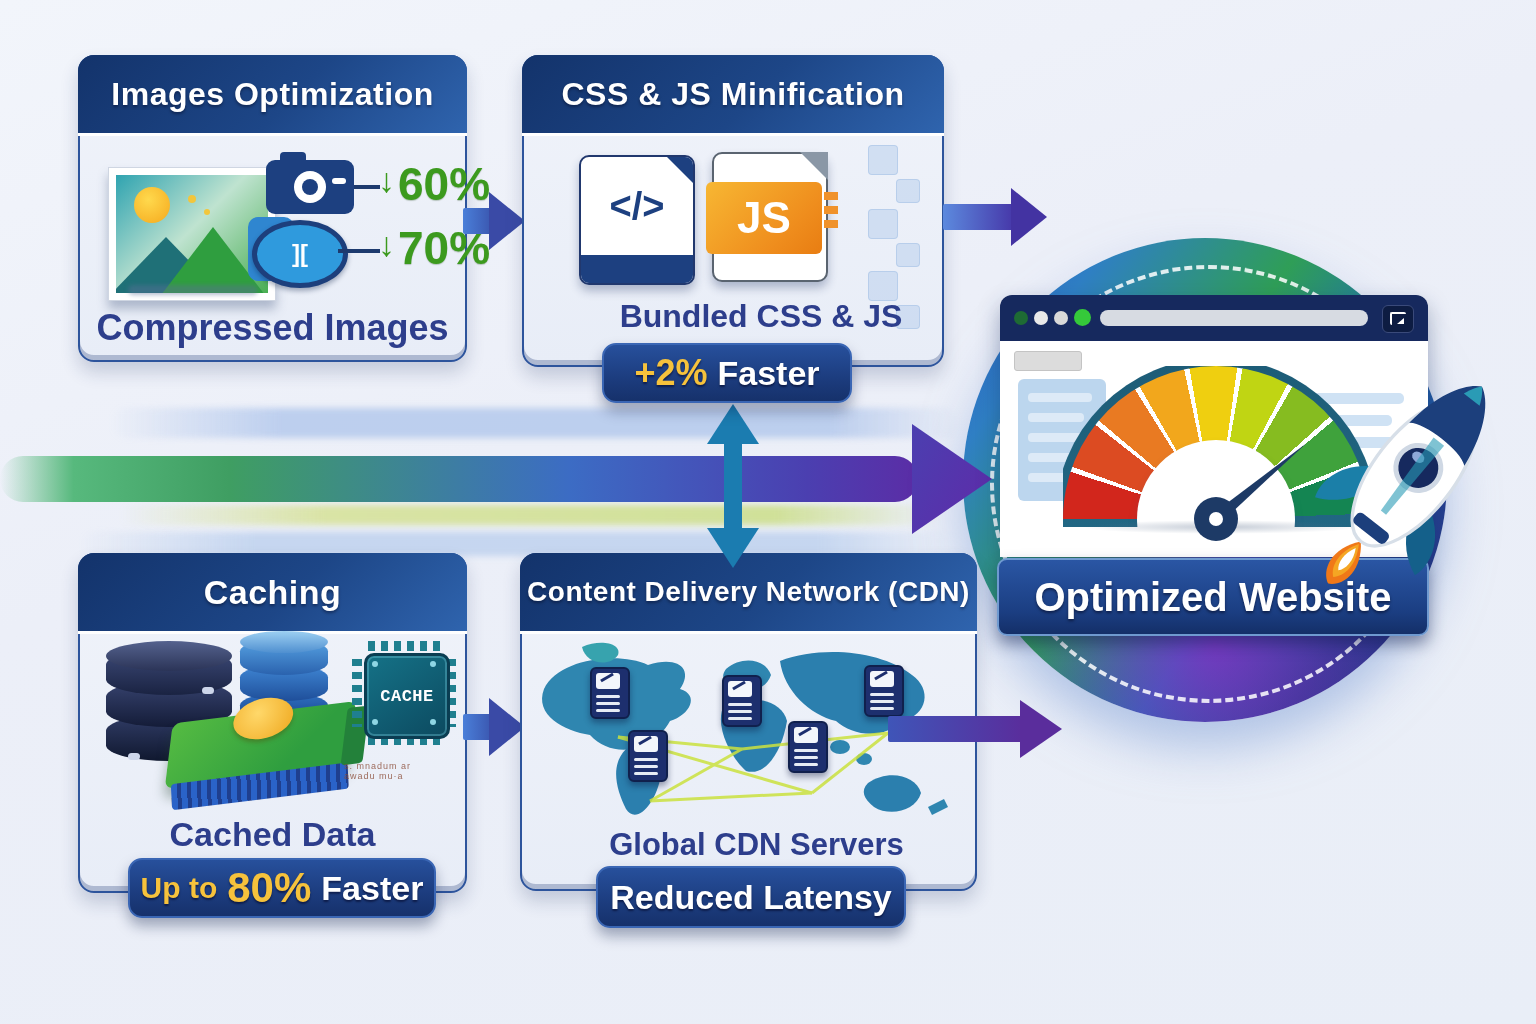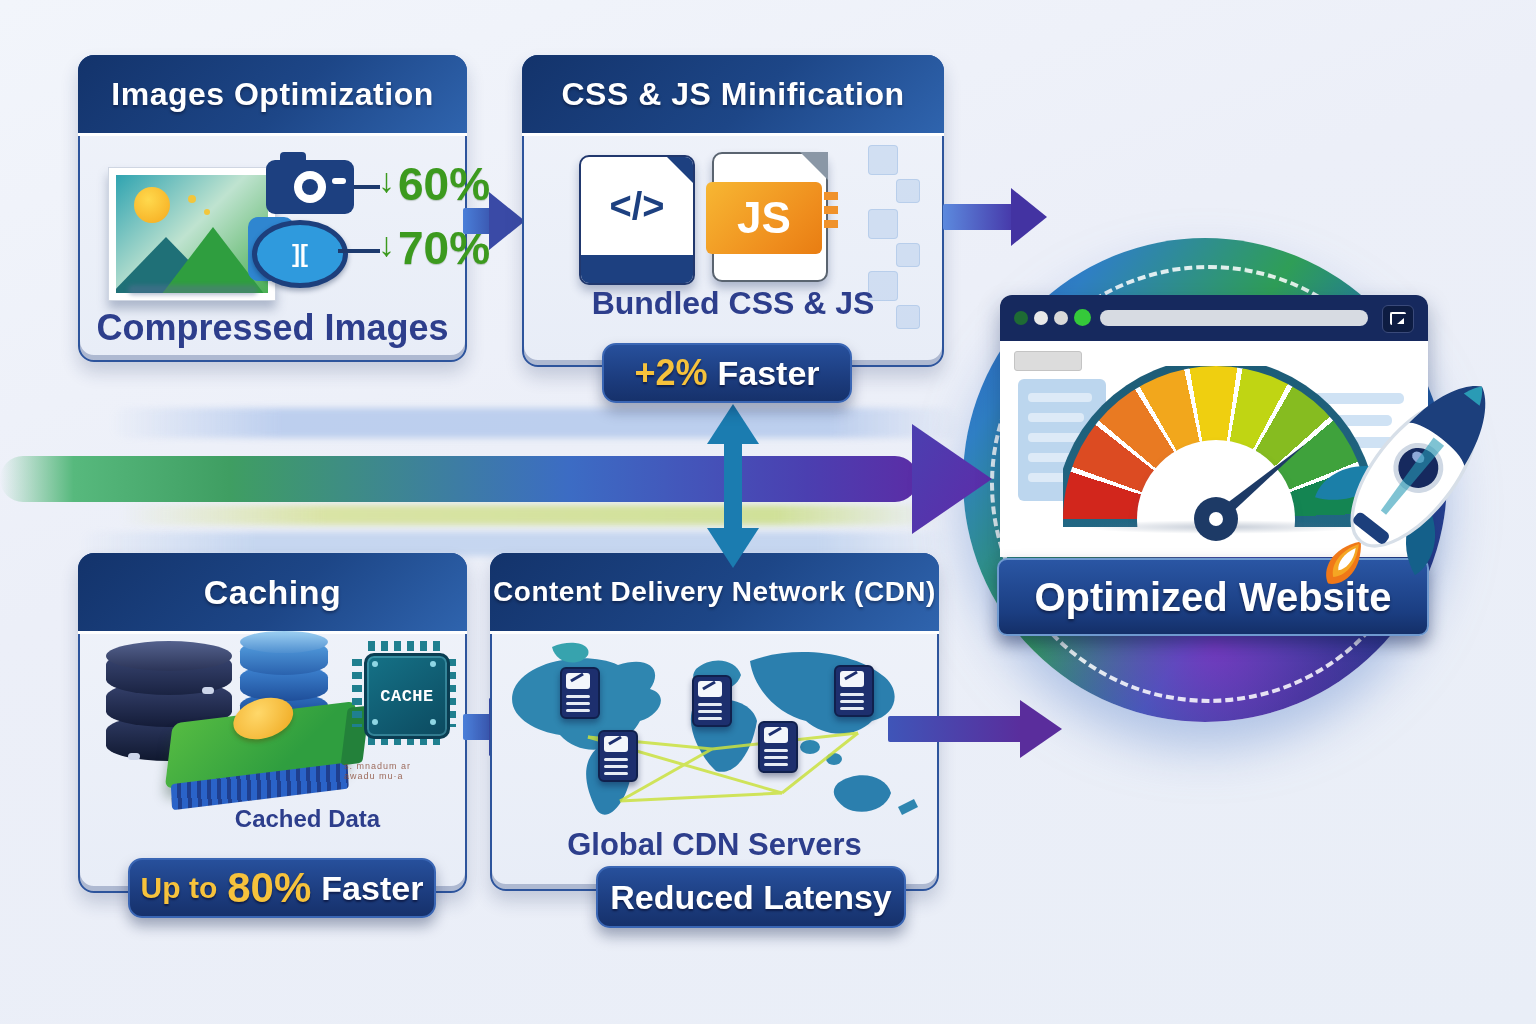--- a/index.html
+++ b/index.html
@@ -161,21 +161,21 @@
                   display:flex;align-items:center;justify-content:center;color:#fff;font-weight:bold;font-size:44px;">JS</div>
     </div>
 
     <div class="ghost" style="left:344px;top:88px;width:28px;height:28px;"></div>
     <div class="ghost" style="left:372px;top:122px;width:22px;height:22px;"></div>
     <div class="ghost" style="left:344px;top:152px;width:28px;height:28px;"></div>
     <div class="ghost" style="left:372px;top:186px;width:22px;height:22px;"></div>
     <div class="ghost" style="left:344px;top:214px;width:28px;height:28px;"></div>
     <div class="ghost" style="left:372px;top:248px;width:22px;height:22px;"></div>
 
-    <div class="caption" style="top:228px;font-size:32px;">Bundled CSS &amp; JS</div>
+    <div class="caption" style="top:241px;font-size:32px;margin-left:28px;">Bundled CSS &amp; JS</div>
   </div>
 
   <div class="badge" style="left:602px;top:343px;width:246px;height:56px;z-index:6;">
     <span class="gold" style="font-size:36px;">+2%</span>
     <span class="white" style="font-size:34px;">Faster</span>
   </div>
 
   <div class="h-arrow" style="left:943px;top:188px;width:106px;z-index:4;">
     <div class="shaft" style="width:72px;background:linear-gradient(90deg,#5c8ade,#4636a8);"></div>
     <div class="head" style="left:68px;background:#4333a2;"></div>
@@ -235,35 +235,35 @@
       <div class="abs" style="right:20px;top:20px;width:6px;height:6px;border-radius:50%;background:#8fd6e4;"></div>
       <div class="abs" style="left:20px;bottom:20px;width:6px;height:6px;border-radius:50%;background:#8fd6e4;"></div>
       <div class="abs" style="right:20px;bottom:20px;width:6px;height:6px;border-radius:50%;background:#8fd6e4;"></div>
     </div>
 
     <div class="artifact" style="left:264px;top:206px;">
       <div>s. mnadum ar</div>
       <div>awadu mu·a</div>
     </div>
 
-    <div class="caption" style="top:250px;font-size:24px;margin-left:35px;">Cached Data</div>
+    <div class="caption" style="top:260px;font-size:34px;">Cached Data</div>
   </div>
 
   <div class="badge" style="left:128px;top:858px;width:304px;height:56px;z-index:6;">
     <span class="gold" style="font-size:30px;">Up to</span>
     <span class="gold" style="font-size:42px;">80%</span>
     <span class="white" style="font-size:34px;">Faster</span>
   </div>
 
   <div class="h-arrow" style="left:463px;top:698px;width:60px;z-index:4;">
     <div class="shaft" style="width:30px;background:linear-gradient(90deg,#4a7fd9,#3a55ae);"></div>
     <div class="head" style="left:26px;background:#3a4aa6;"></div>
   </div>
 
-  <div class="fbox" style="left:490px;top:553px;width:445px;height:334px;z-index:4;">
+  <div class="fbox" style="left:520px;top:553px;width:445px;height:334px;z-index:4;padding-left:8px;">
     <div class="fbox-header">
       <span style="font-size:28px;">Content Delivery Network (CDN)</span>
     </div>
 
     <svg class="abs" style="left:8px;top:82px;" width="428" height="196" viewBox="0 0 428 196">
       <g fill="#2b7fae">
         <path d="M14,52 C28,22 88,14 118,28 C148,18 164,32 150,52 C170,58 160,78 140,84 C122,116 82,122 60,98 C34,94 4,78 14,52 Z" fill="#2f86b0"></path>
         <path d="M52,10 C70,2 92,6 88,18 C80,30 56,28 52,10 Z" fill="#37a3ae"></path>
         <path d="M96,112 C116,102 136,112 131,138 C126,168 106,188 96,172 C86,152 80,128 96,112 Z"></path>
         <path d="M196,32 C212,18 236,22 241,38 C236,54 214,58 204,48 C194,46 190,40 196,32 Z" fill="#2f86b0"></path>

